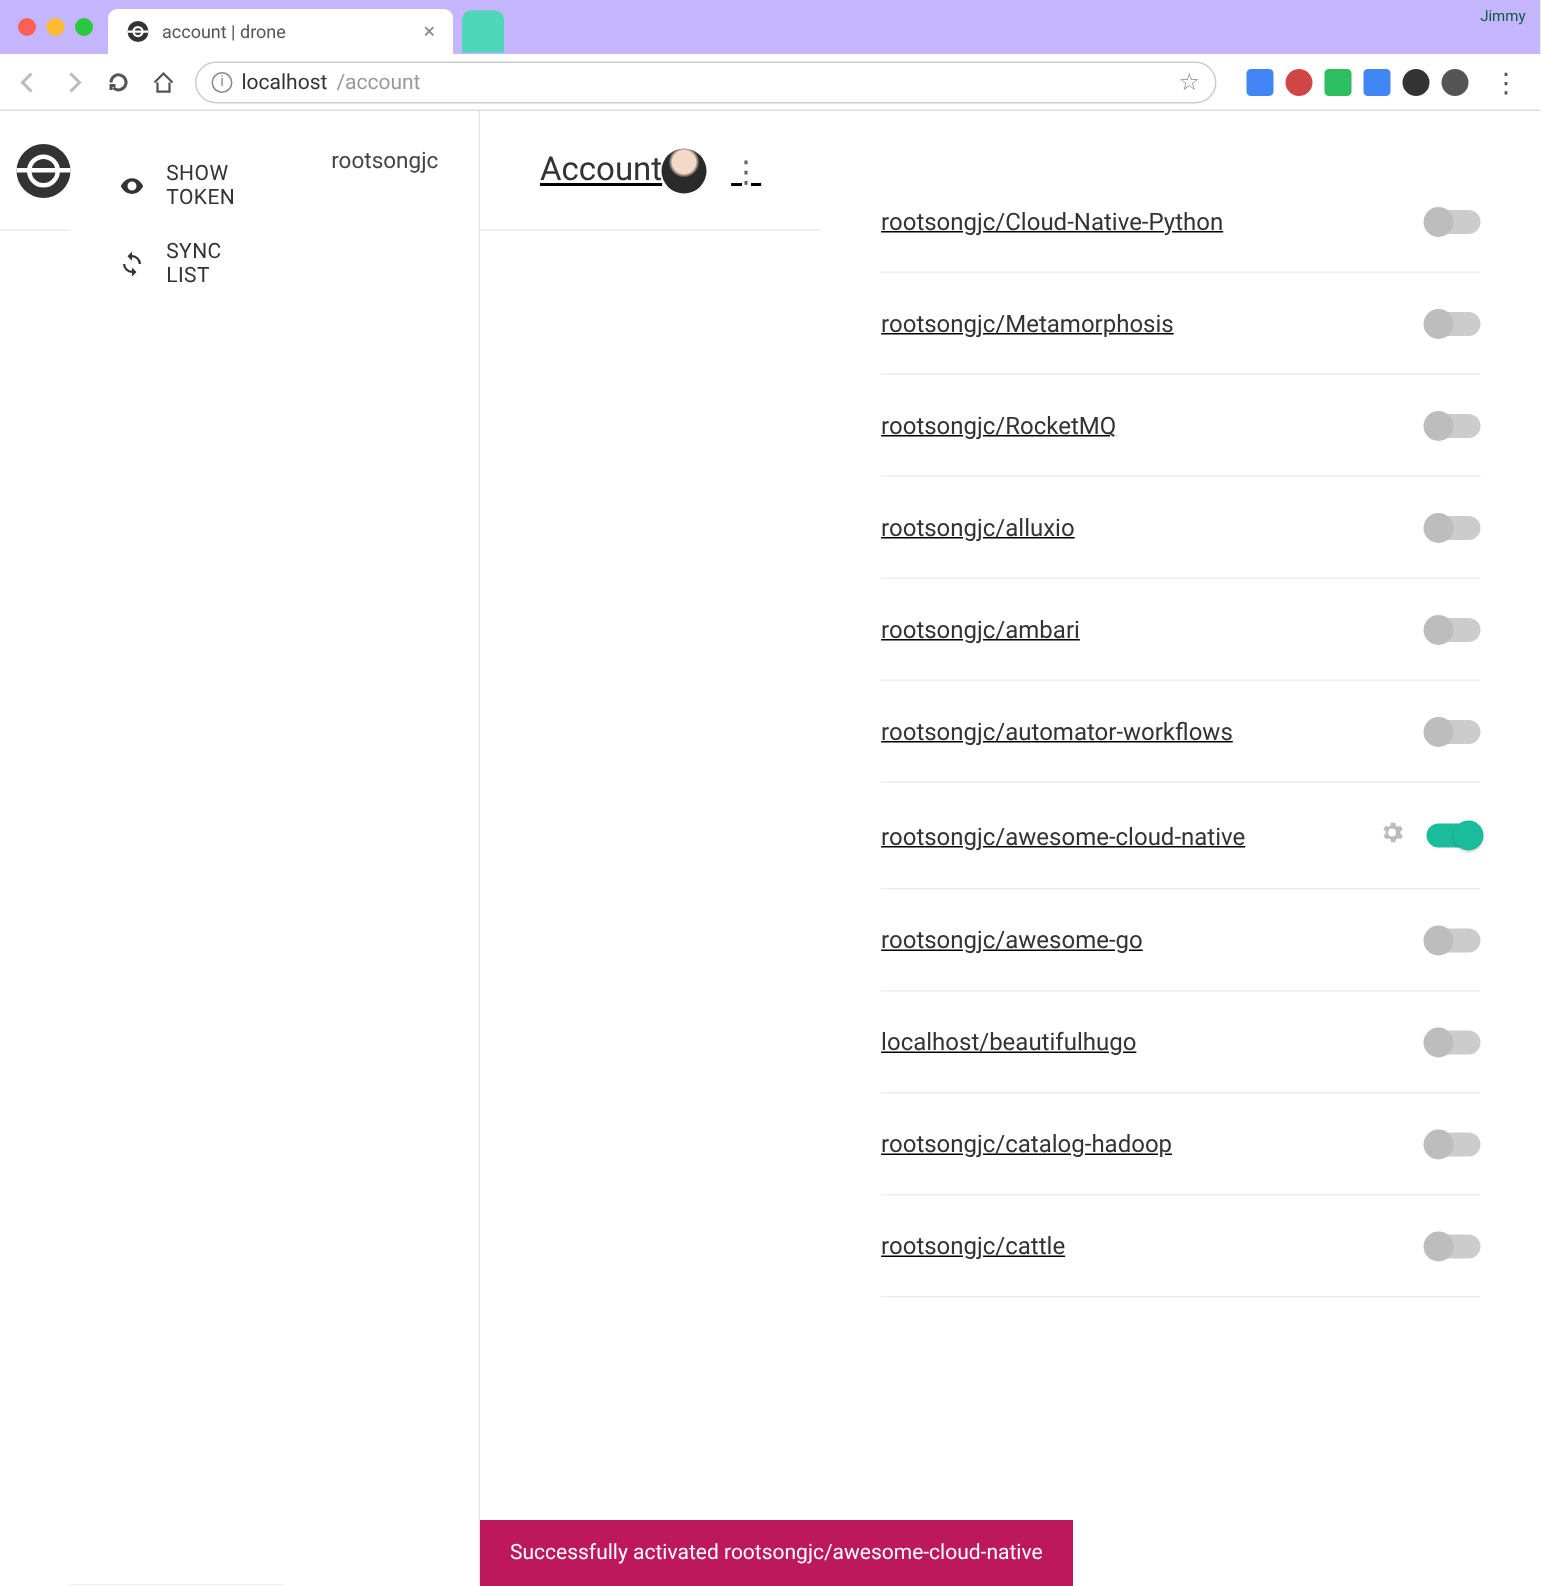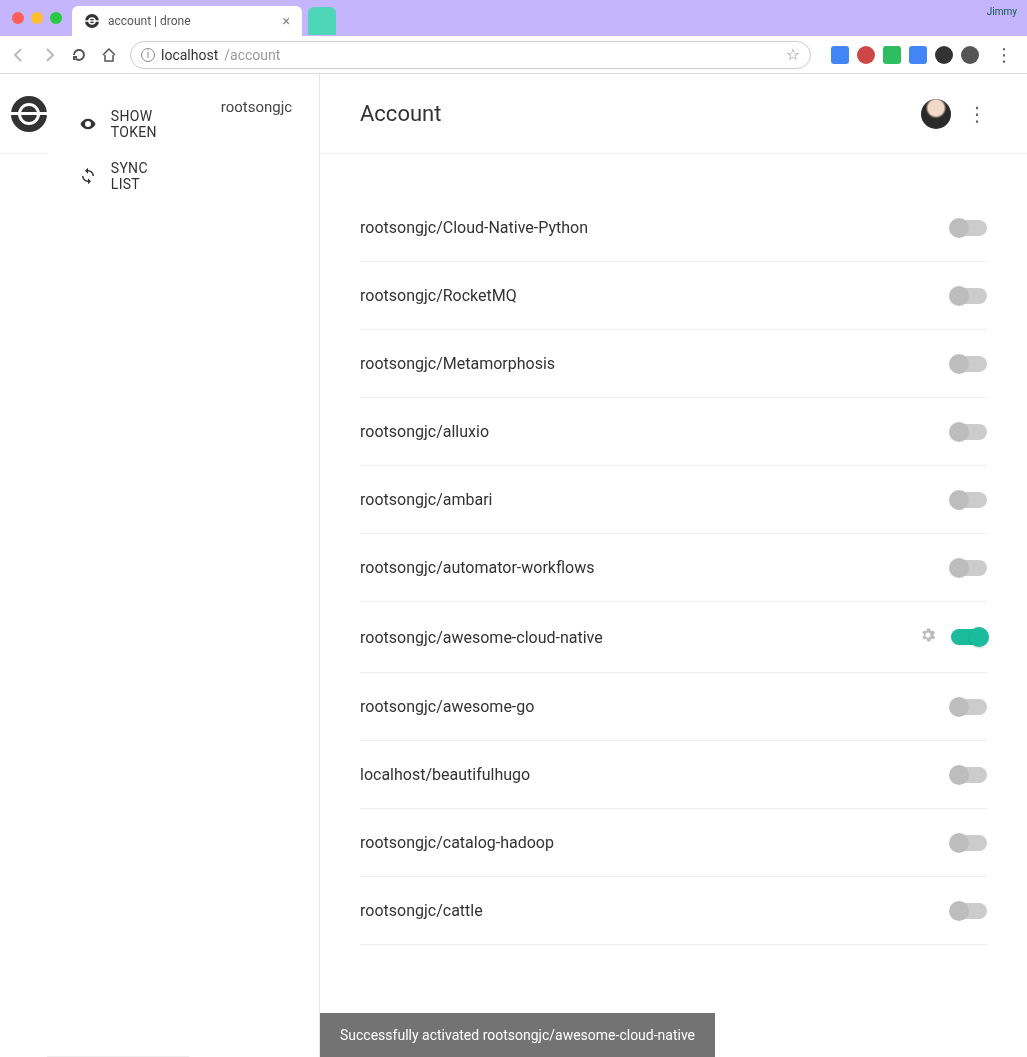--- a/index.html
+++ b/index.html
@@ -37,39 +37,39 @@
   .sidebar { width: 320px; border-right: 1px solid #e5e5e5; display: flex; flex-direction: row; justify-content: center; }
   .logo-area { height: 80px; display: flex; align-items: center; padding-left: 16px; border-bottom: 1px solid #eee; }
   .logo { width: 36px; height: 36px; background: #333; border-radius: 50%; position: relative; display:flex; align-items:center; justify-content:center; }
   .logo::before { content:""; width: 16px; height: 16px; border:3px solid #fff; border-radius:50%; position:absolute; }
   .logo::after { content:""; width:36px; height:3px; background:#fff; position:absolute; }
   .sidebar-menu { padding: 24px 0 18px 0; border-bottom: 1px solid #eee; }
   .sidebar-item { display: flex; align-items: center; gap: 14px; padding: 10px 32px; font-size: 14px; letter-spacing: 0.3px; color: #333; cursor: pointer; }
   .sidebar-icon { width: 18px; height: 18px; display:flex; align-items:center; justify-content:center; }
   .user-item { padding: 24px 32px; font-size: 15px; color:#444; }
 
-  .main { flex: 1; display: flex; flex-direction: column; overflow: hidden; position: relative; }
+  .main { flex: 1; display: flex; flex-direction: row; overflow: hidden; position: relative; text-decoration: underline; }
   .header { height: 80px; display:flex; align-items:center; justify-content:space-between; padding: 0 40px; border-bottom:1px solid #eee; }
   .header-title { font-size: 22px; color: #333; font-weight: 400; }
   .header-right { display:flex; align-items:center; gap: 16px; }
   .avatar { width: 30px; height: 30px; border-radius: 50%; background: radial-gradient(circle at 50% 30%, #f3d9c8 30%, #2a2a2a 40%); }
   .header-menu { font-size: 20px; color:#666; cursor:pointer; }
 
   .content { flex:1; overflow-y:auto; padding: 40px 40px 80px 40px; }
   .repo-row { display:flex; align-items:center; justify-content:space-between; padding: 24px 0; border-bottom:1px solid #eee;gap:44px; }
   .repo-name { font-size: 16px; color:#333; }
   .repo-controls { display:flex; align-items:center; gap: 14px; }
   .gear { color:#bbb; }
   .toggle { width: 36px; height: 16px; border-radius: 10px; position:relative; cursor:pointer; }
   .toggle-off { background: #ccc; }
   .toggle-off .knob { position:absolute; left:-2px; top:-2px; width:20px; height:20px; background:#bdbdbd; border-radius:50%; }
   .toggle-on { background: #1abc9c; }
   .toggle-on .knob { position:absolute; right:-2px; top:-2px; width:20px; height:20px; background:#1abc9c; border-radius:50%; box-shadow:0 1px 2px rgba(0,0,0,.2); }
 
-  .toast { position: fixed; bottom: 0; left: 320px; background: #737373; color:#fff; padding: 14px 20px; font-size: 14px; }
+  .toast { position: fixed; bottom: 0; left: 320px; background: #be185d; color:#fff; padding: 14px 20px; font-size: 14px; }
 
   .content::-webkit-scrollbar { width: 12px; }
   .content::-webkit-scrollbar-thumb { background:#bbb; border-radius:6px; }
   .content::-webkit-scrollbar-track { background:#f4f4f4; }
 </style>
 </head>
 <body>
 
 <div class="browser-chrome">
   <div class="traffic-lights">
@@ -172,29 +172,29 @@
 
     <div class="repo-row">
           <div class="repo-name">rootsongjc/Cloud-Native-Python</div>
           <div class="repo-controls">
             <div class="toggle toggle-off">
               <div class="knob"></div>
             </div>
           </div>
         </div>
         <div class="repo-row">
+          <div class="repo-name">rootsongjc/Metamorphosis</div>
+          <div class="repo-controls">
+            <div class="toggle toggle-off">
+              <div class="knob"></div>
+            </div>
+          </div>
+        </div>
+        <div class="repo-row">
           <div class="repo-name">rootsongjc/RocketMQ</div>
-          <div class="repo-controls">
-            <div class="toggle toggle-off">
-              <div class="knob"></div>
-            </div>
-          </div>
-        </div>
-        <div class="repo-row">
-          <div class="repo-name">rootsongjc/Metamorphosis</div>
           <div class="repo-controls">
             <div class="toggle toggle-off">
               <div class="knob"></div>
             </div>
           </div>
         </div>
         <div class="repo-row">
           <div class="repo-name">rootsongjc/alluxio</div>
           <div class="repo-controls">
             <div class="toggle toggle-off">

